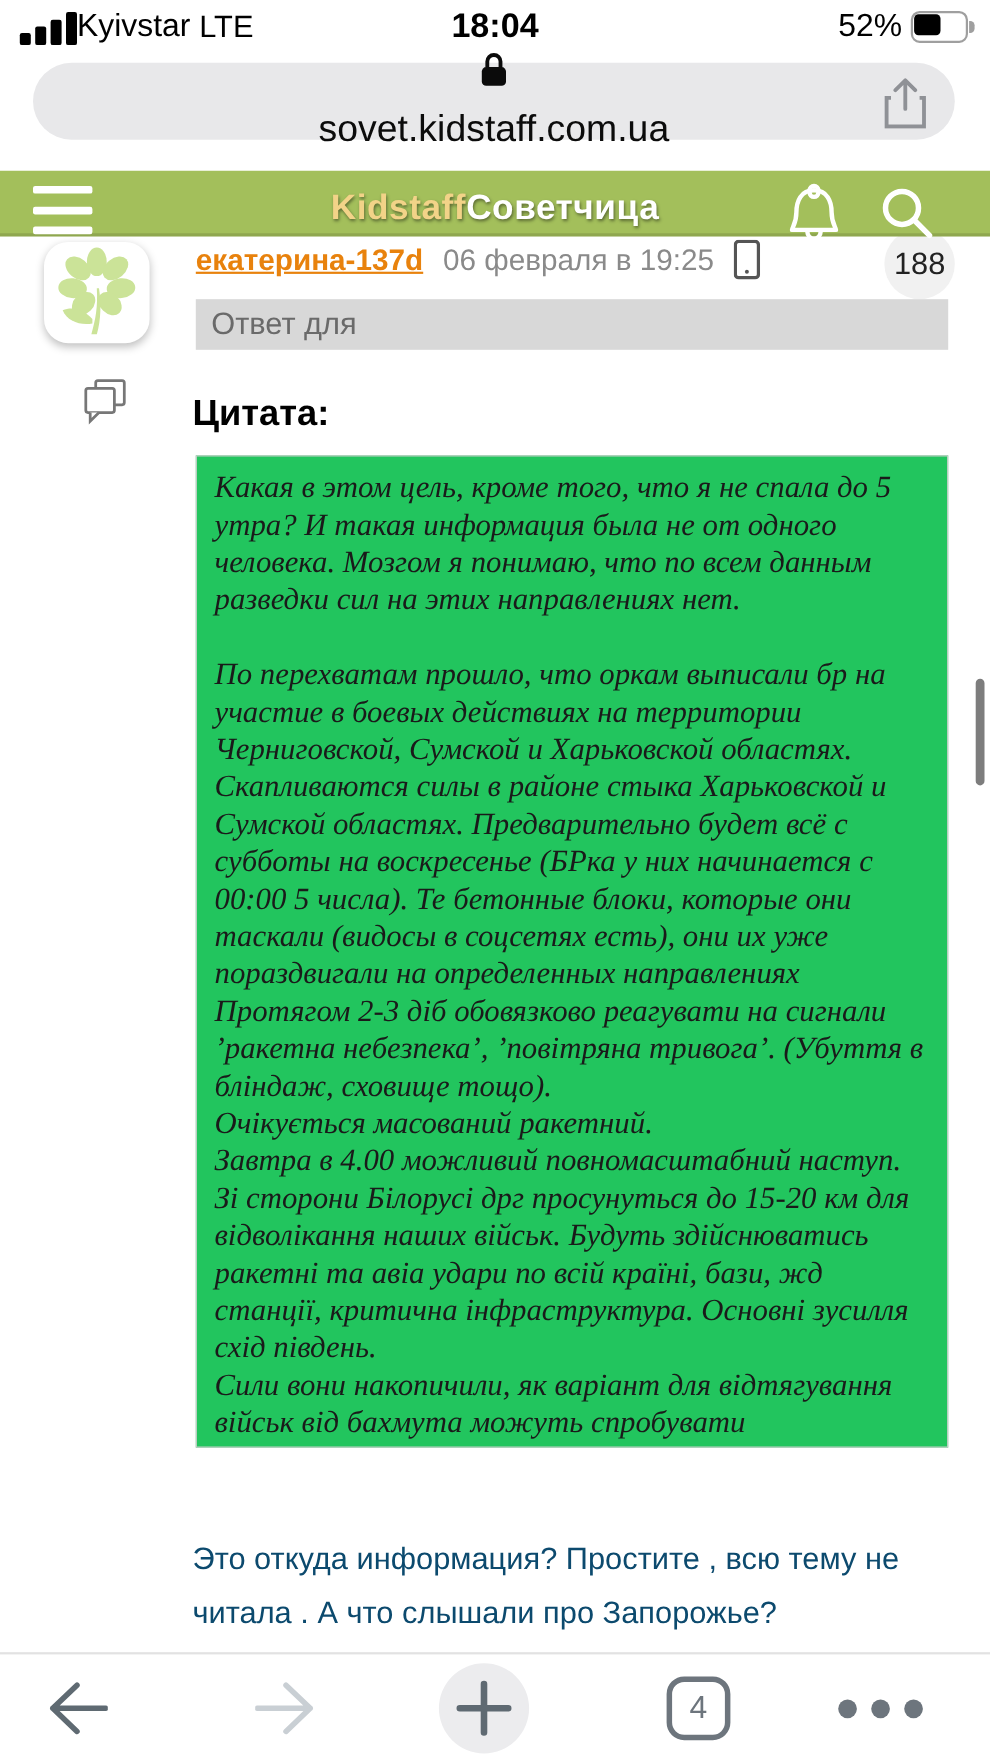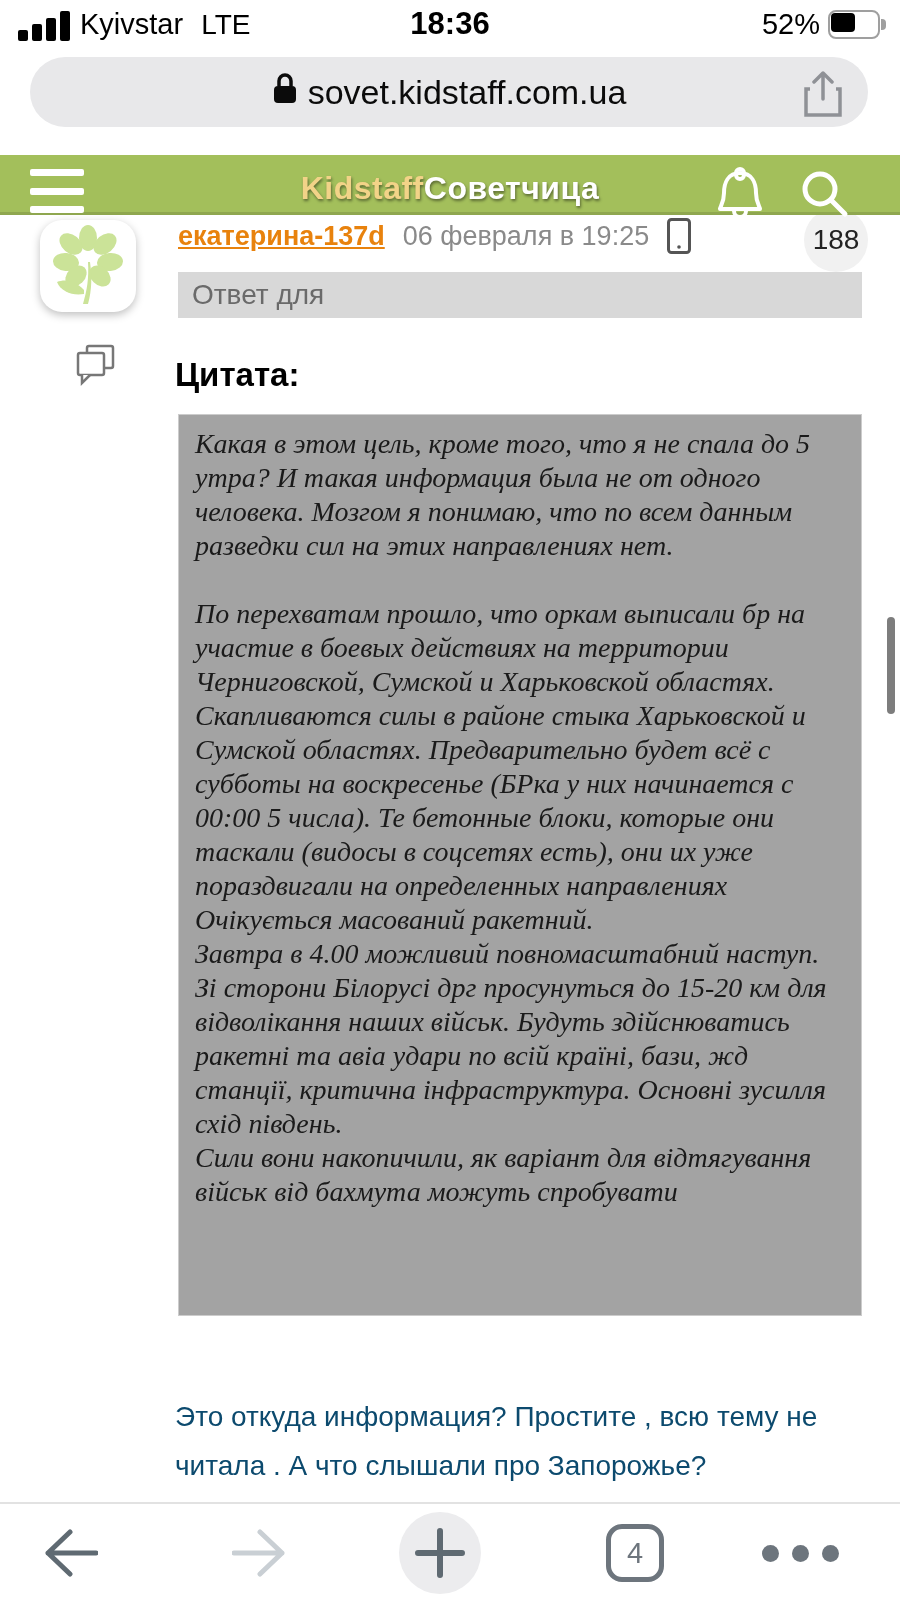--- a/index.html
+++ b/index.html
@@ -6,41 +6,41 @@
   html,body { width:900px; height:1600px; }
   body {
     position:relative; overflow:hidden; background:#ffffff;
     font-family:"Liberation Sans", sans-serif; color:#000;
   }
   
   .status-bar {
     position:absolute; top:0; left:0; width:900px; height:50px;
     display:flex; align-items:center; z-index:40; background:#fff;
   }
-  .sb-left { position:absolute; left:18px; top:8px; display:flex; align-items:flex-end; gap:10px; }
+  .sb-left { position:absolute; left:18px; top:8px; display:flex; align-items:flex-end; gap:0; }
   .signal { display:flex; align-items:flex-end; gap:4px; height:30px; }
   .signal i { display:block; width:10px; background:#000; border-radius:2px; }
   .signal i:nth-child(1){height:11px;} .signal i:nth-child(2){height:17px;}
   .signal i:nth-child(3){height:23px;} .signal i:nth-child(4){height:30px;}
   .carrier { font-size:29px; letter-spacing:0; }
   .network { font-size:28px; margin-left:8px; }
   .sb-time { position:absolute; left:0; right:0; text-align:center; top:6px; font-size:31px; font-weight:bold; }
   .sb-right { position:absolute; right:14px; top:8px; display:flex; align-items:center; gap:8px; }
   .batt-pct { font-size:29px; }
   .battery { position:relative; width:58px; height:29px; }
   .batt-body { position:absolute; left:0; top:0; width:52px; height:29px; border:2px solid #9f9f9f; border-radius:8px; }
   .batt-fill { position:absolute; left:3px; top:3px; width:24px; height:19px; background:#000; border-radius:4px; }
   .batt-nub { position:absolute; right:0; top:9px; width:5px; height:11px; background:#9f9f9f; border-radius:0 4px 4px 0; }
   
   .chrome-top { position:absolute; top:50px; left:0; width:900px; height:105px; background:#fff; z-index:40; }
   .url-pill {
     position:absolute; left:30px; top:7px; width:838px; height:70px;
     background:#e8e8ea; border-radius:35px; display:flex; align-items:center; justify-content:center;
   }
-  .url-text { display:flex; align-items:center; gap:10px; font-size:34px; color:#0b0b0b; }
+  .url-text { display:flex; align-items:center; gap:10px; font-size:34px; color:#0b0b0b;flex-direction:column; }
   .share-btn { position:absolute; right:24px; top:14px; width:42px; height:46px; }
   
   .green-header {
     position:absolute; top:155px; left:0; width:900px; height:60px;
     background:var(--green,#a3bf5b); z-index:30;
     border-bottom:3px solid rgba(0,0,0,0.12);
     display:flex; align-items:center;
   }
   .hamburger { position:absolute; left:30px; top:14px; width:54px; height:44px; display:flex; flex-direction:column; justify-content:space-between; }
   .hamburger i { display:block; height:7px; background:#fff; border-radius:2px; }
@@ -72,21 +72,21 @@
   .reply-bar {
     position:absolute; left:178px; top:272px; width:684px; height:46px;
     background:#d8d8d8; display:flex; align-items:center; padding-left:14px;
     font-size:28px; color:#6a6a6a;
   }
   .reply-bar b { color:#111; margin-left:10px; font-weight:bold; }
   .comments-icon { position:absolute; left:72px; top:340px; width:48px; height:48px; }
   .quote-heading { position:absolute; left:175px; top:356px; font-size:33px; font-weight:bold; color:#000; }
   .quote-box {
     position:absolute; left:178px; top:414px; width:684px; height:902px;
-    background:#a3a3a3; border:1px solid #cccccc; overflow:hidden;
+    background:#22c55e; border:1px solid #cccccc; overflow:hidden;
     padding:12px 16px;
     font-family:"Liberation Serif", serif; font-style:italic;
     font-size:28px; line-height:34px; color:#1a1a1a;
   }
   .quote-box p { margin:0; }
   .reply-text {
     position:absolute; left:175px; top:1392px; width:712px;
     font-size:28px; line-height:49px; color:#0c4a6e;
   }
   
@@ -163,40 +163,41 @@
       <path d="M10 35 L10 43 L18 35" fill="#fff" stroke="#777" stroke-width="2.5" stroke-linejoin="miter"></path>
     </svg>
   </span>
 
   <div class="quote-heading">Цитата:</div>
 
   <div class="quote-box">
       <p>Какая в этом цель, кроме того, что я не спала до 5 утра? И такая информация была не от одного человека. Мозгом я понимаю, что по всем данным разведки сил на этих направлениях нет.</p>
       <p>&nbsp;</p>
       <p>По перехватам прошло, что оркам выписали бр на участие в боевых действиях на территории Черниговской, Сумской и Харьковской областях. Скапливаются силы в районе стыка Харьковской и Сумской областях. Предварительно будет всё с субботы на воскресенье (БРка у них начинается с 00:00 5 числа). Те бетонные блоки, которые они таскали (видосы в соцсетях есть), они их уже пораздвигали на определенных направлениях</p>
+      <p>Протягом 2-3 діб обовязково реагувати на сигнали ’ракетна небезпека’, ’повітряна тривога’. (Убуття в бліндаж, сховище тощо).</p>
       <p>Очікується масований ракетний.</p>
       <p>Завтра в 4.00 можливий повномасштабний наступ. Зі сторони Білорусі дрг просунуться до 15-20 км для відволікання наших військ. Будуть здійснюватись ракетні та авіа удари по всій країні, бази, жд станції, критична інфраструктура. Основні зусилля схід південь.</p>
       <p>Сили вони накопичили, як варіант для відтягування військ від бахмута можуть спробувати</p>
     </div>
 
   <div class="reply-text">Это откуда информация? Простите , всю тему не читала . А что слышали про Запорожье?</div>
 </div>
 
 <div class="status-bar">
   <div class="sb-left">
     <span class="signal">
         <i></i>
         <i></i>
         <i></i>
         <i></i>
       </span>
     <span class="carrier">Kyivstar</span>
     <span class="network">LTE</span>
   </div>
-  <div class="sb-time">18:36</div>
+  <div class="sb-time">18:04</div>
   <div class="sb-right">
     <span class="batt-pct">52%</span>
     <span class="battery">
       <span class="batt-body"></span>
         <span class="batt-fill"></span>
         <span class="batt-nub"></span>
     </span>
   </div>
 </div>
 

